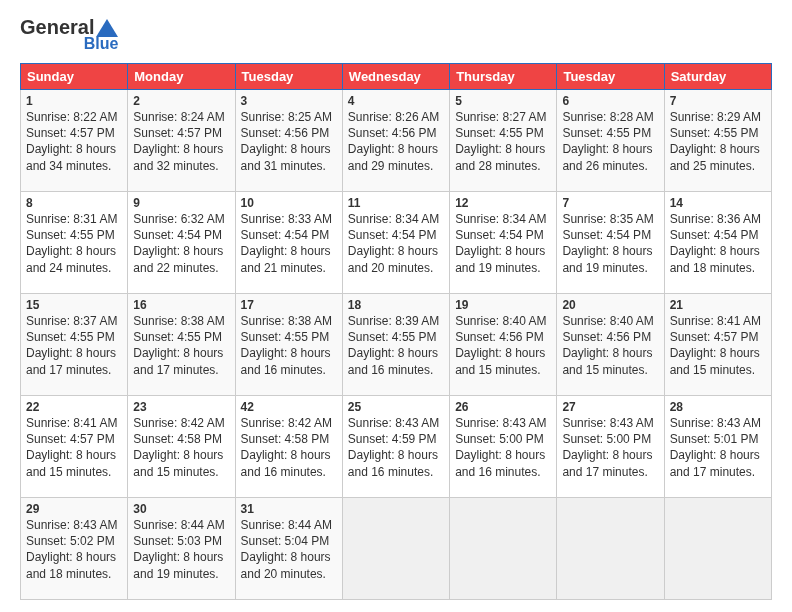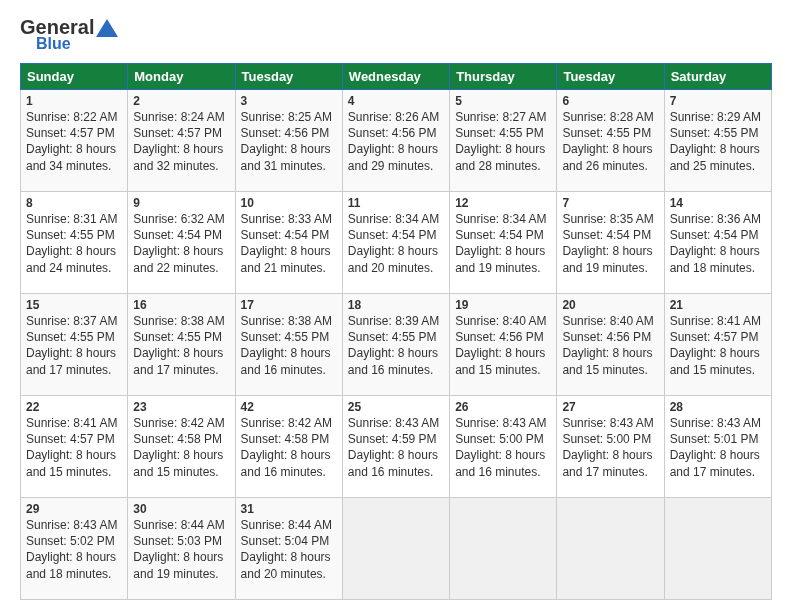--- a/index.html
+++ b/index.html
@@ -19,21 +19,21 @@
     }
     .header {
       display: flex;
       justify-content: space-between;
       align-items: flex-start;
       margin-bottom: 10px;
     }
     .logo {
       display: flex;
       flex-direction: column;
-      align-items: flex-start;
+      align-items: flex-end;
     }
     .title-area {
       text-align: right;
     }
     .title-area h1 {
       font-size: 32px;
       font-weight: normal;
       color: #222;
       line-height: 1;
     }
@@ -42,21 +42,21 @@
       font-weight: normal;
       color: #555;
       margin-top: 2px;
     }
     .calendar-table {
       width: 100%;
       border-collapse: collapse;
       flex: 1;
     }
     .calendar-table thead tr th {
-      background-color: #15803d;
+      background-color: #ef4444;
       color: #fff;
       font-size: 13px;
       font-weight: bold;
       padding: 5px 6px;
       border: 1px solid #2a6bbf;
       text-align: left;
     }
     .calendar-table tbody tr td {
       border: 1px solid #ccc;
       vertical-align: top;

